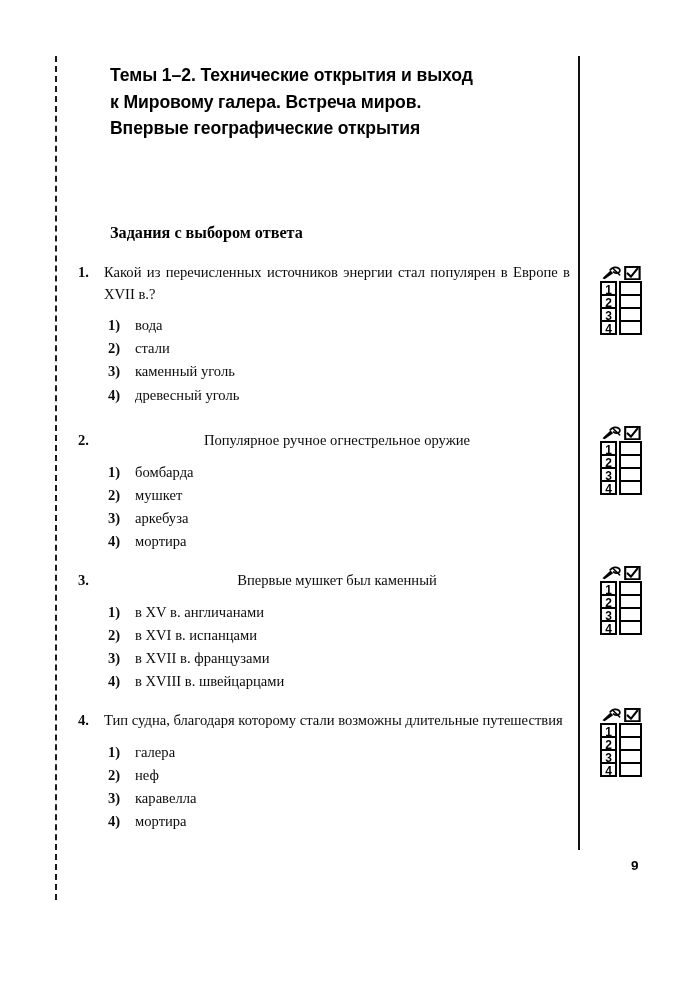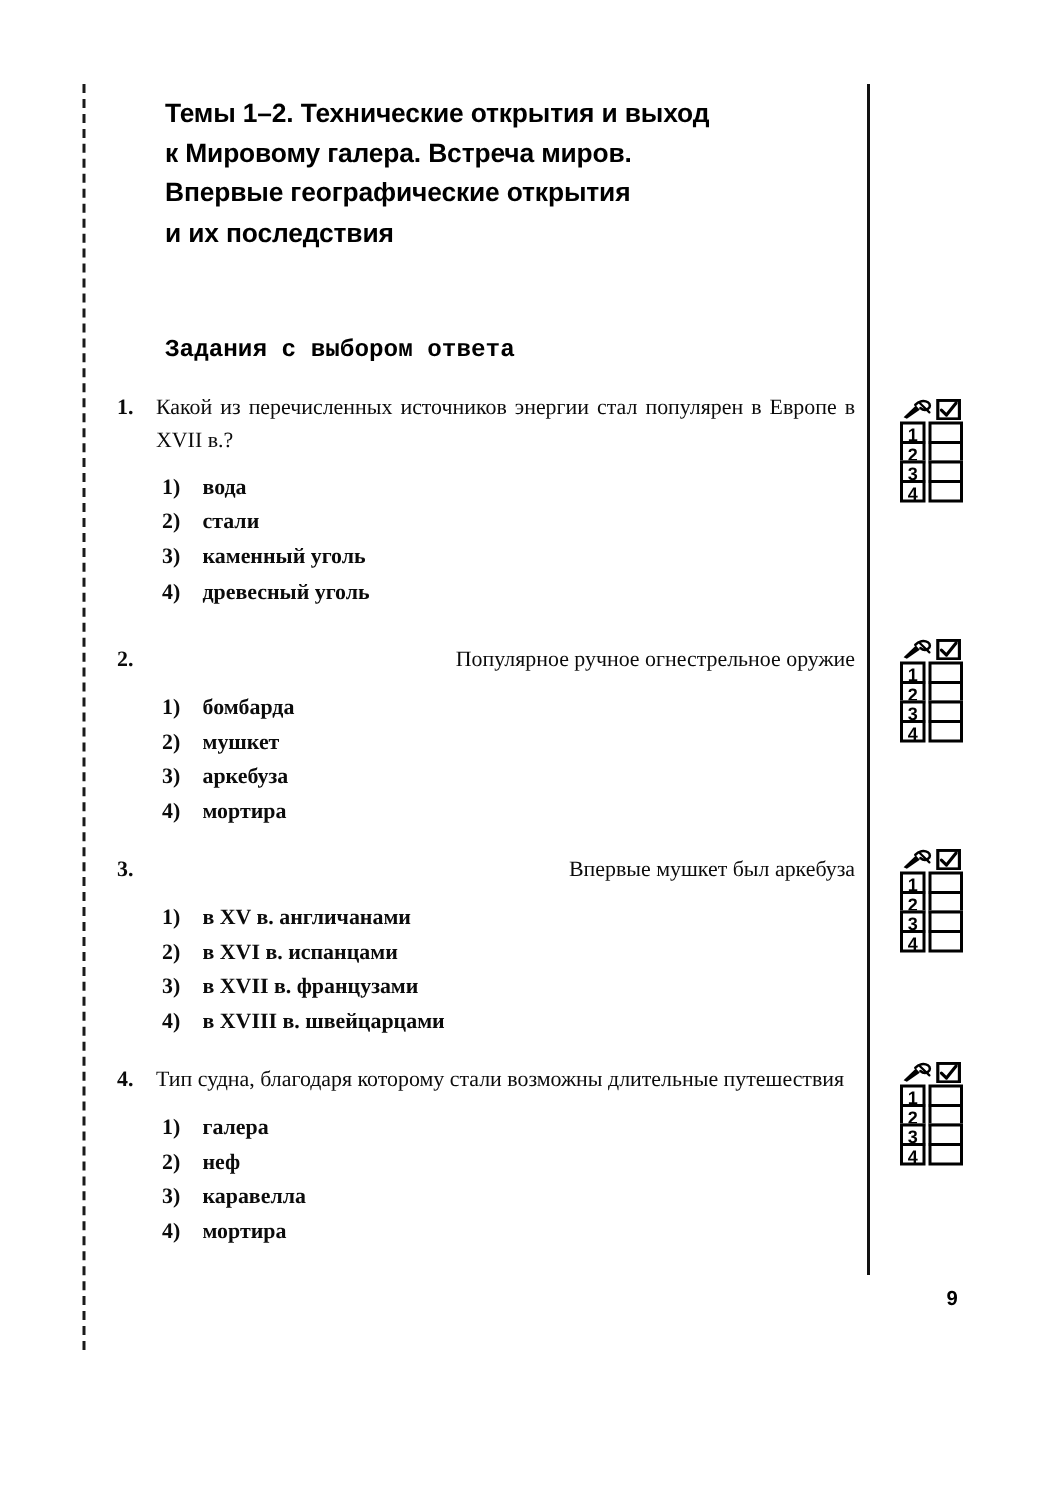--- a/index.html
+++ b/index.html
@@ -53,21 +53,21 @@
     line-height: 26.5px;
     letter-spacing: -0.1px;
     color: #000;
   }
   .title .tline { display: block; white-space: nowrap; }
 
   .section-heading {
     position: absolute;
     left: 110px;
     top: 224px;
-    font-family: Liberation Mono, monospace;
+    font-family: Liberation Serif, serif;
     font-weight: bold;
     font-size: 16.2px;
     color: #000;
   }
 
   
   .question {
     position: absolute;
     left: 78px;
     width: 492px;
@@ -83,38 +83,38 @@
     flex: 0 0 26px;
     font-weight: bold;
     font-size: 14.6px;
   }
   .q-text {
     flex: 1 1 auto;
     text-align: justify;
     text-justify: inter-word;
     hyphens: manual;
   }
-  .q-text.nojust { text-align: right; }
+  .q-text.nojust { text-align: center; }
 
   .options {
     margin-top: 9px;
     padding-left: 30px;
   }
   .option {
     display: flex;
     align-items: baseline;
     font-size: 14.6px;
     line-height: 23.2px;
   }
   .opt-num {
     width: 27px;
     flex: 0 0 27px;
     font-weight: bold;
   }
-  .opt-text { flex: 1 1 auto; font-weight: bold; }
+  .opt-text { flex: 1 1 auto; }
 
   
   .answer-widget {
     position: absolute;
     left: 600px;
     width: 46px;
   }
   .aw-header {
     display: flex;
     align-items: flex-end;
@@ -179,21 +179,20 @@
 
 <div class="page">
 
   <div class="cut-line"></div>
   <div class="margin-rule"></div>
 
   <div class="title" id="title-block">
       <span class="tline">Темы 1–2. Технические открытия и выход</span>
       <span class="tline">к Мировому галера. Встреча миров.</span>
       <span class="tline">Впервые географические открытия</span>
-      <span class="tline">и их последствия</span>
     </div>
 
   <div class="section-heading">Задания с выбором ответа</div>
 
   <div id="questions-root">
       <div class="question" style="top: 262px;">
         <div class="q-head">
           <span class="q-num">1.</span>
           <span class="q-text">Какой из перечисленных источников энергии стал попу­лярен в Европе в XVII в.?</span>
         </div>
@@ -236,21 +235,21 @@
           </div>
           <div class="option">
             <span class="opt-num">4)</span>
             <span class="opt-text">мортира</span>
           </div>
         </div>
       </div>
       <div class="question" style="top: 570px;">
         <div class="q-head">
           <span class="q-num">3.</span>
-          <span class="q-text nojust">Впервые мушкет был аркебуза</span>
+          <span class="q-text nojust">Впервые мушкет был каменный</span>
         </div>
         <div class="options">
           <div class="option">
             <span class="opt-num">1)</span>
             <span class="opt-text">в XV в. англичанами</span>
           </div>
           <div class="option">
             <span class="opt-num">2)</span>
             <span class="opt-text">в XVI в. испанцами</span>
           </div>

